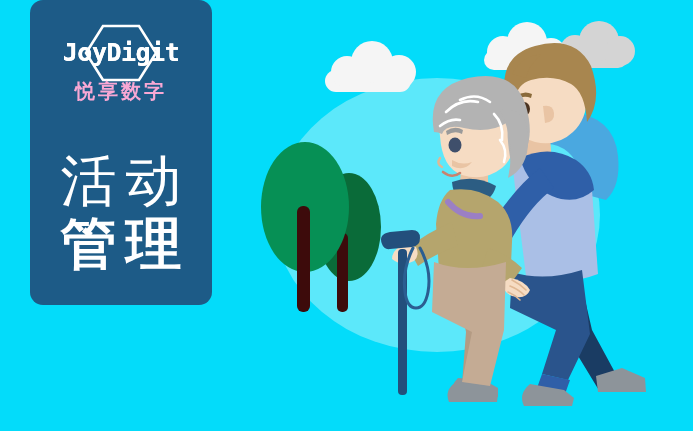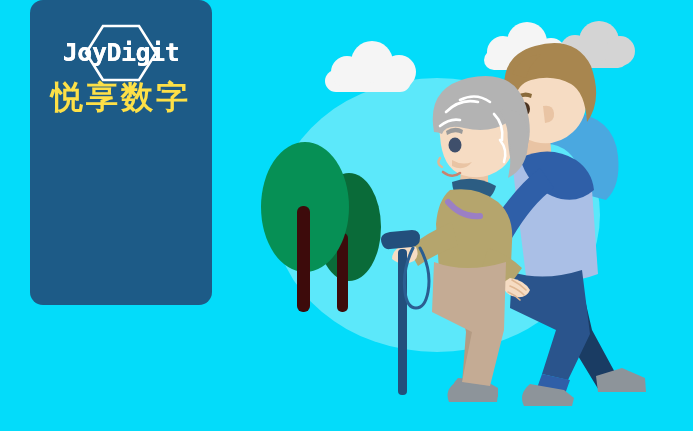--- a/index.html
+++ b/index.html
@@ -36,22 +36,22 @@
     font-family:"DejaVu Sans Mono", monospace;
     font-weight:700;
     font-size:25px;
     letter-spacing:-0.5px;
     line-height:1;
     margin-top:14px;
     text-shadow:0 0 0 #fff;
   }
   #logo-cn{
     position:relative;z-index:2;
-    color:#fde047;
-    font-size:32px;
+    color:#f9a8d4;
+    font-size:20px;
     font-weight:700;
     letter-spacing:3px;
     margin-top:16px;
     line-height:1;
   }
   #title-block{
     margin-top:26px;
     display:flex;flex-direction:column;align-items:center;
     color:#ffffff;
   }
@@ -201,16 +201,20 @@
   <div id="panel">
 
     <div id="logo-wrap">
       <svg id="hexagon" viewBox="0 0 74 58">
         <polygon points="19,2 55,2 72,29 55,56 19,56 2,29" fill="none" stroke="#ffffff" stroke-width="2.6"></polygon>
       </svg>
       <div id="logo-word">JoyDigit</div>
       <div id="logo-cn">悦享数字</div>
     </div>
 
+    <div id="title-block">
+      <div id="title-line1">活动</div>
+      <div id="title-line2">管理</div>
+    </div>
 
   </div>
 
 </div>
 
 </body></html>

